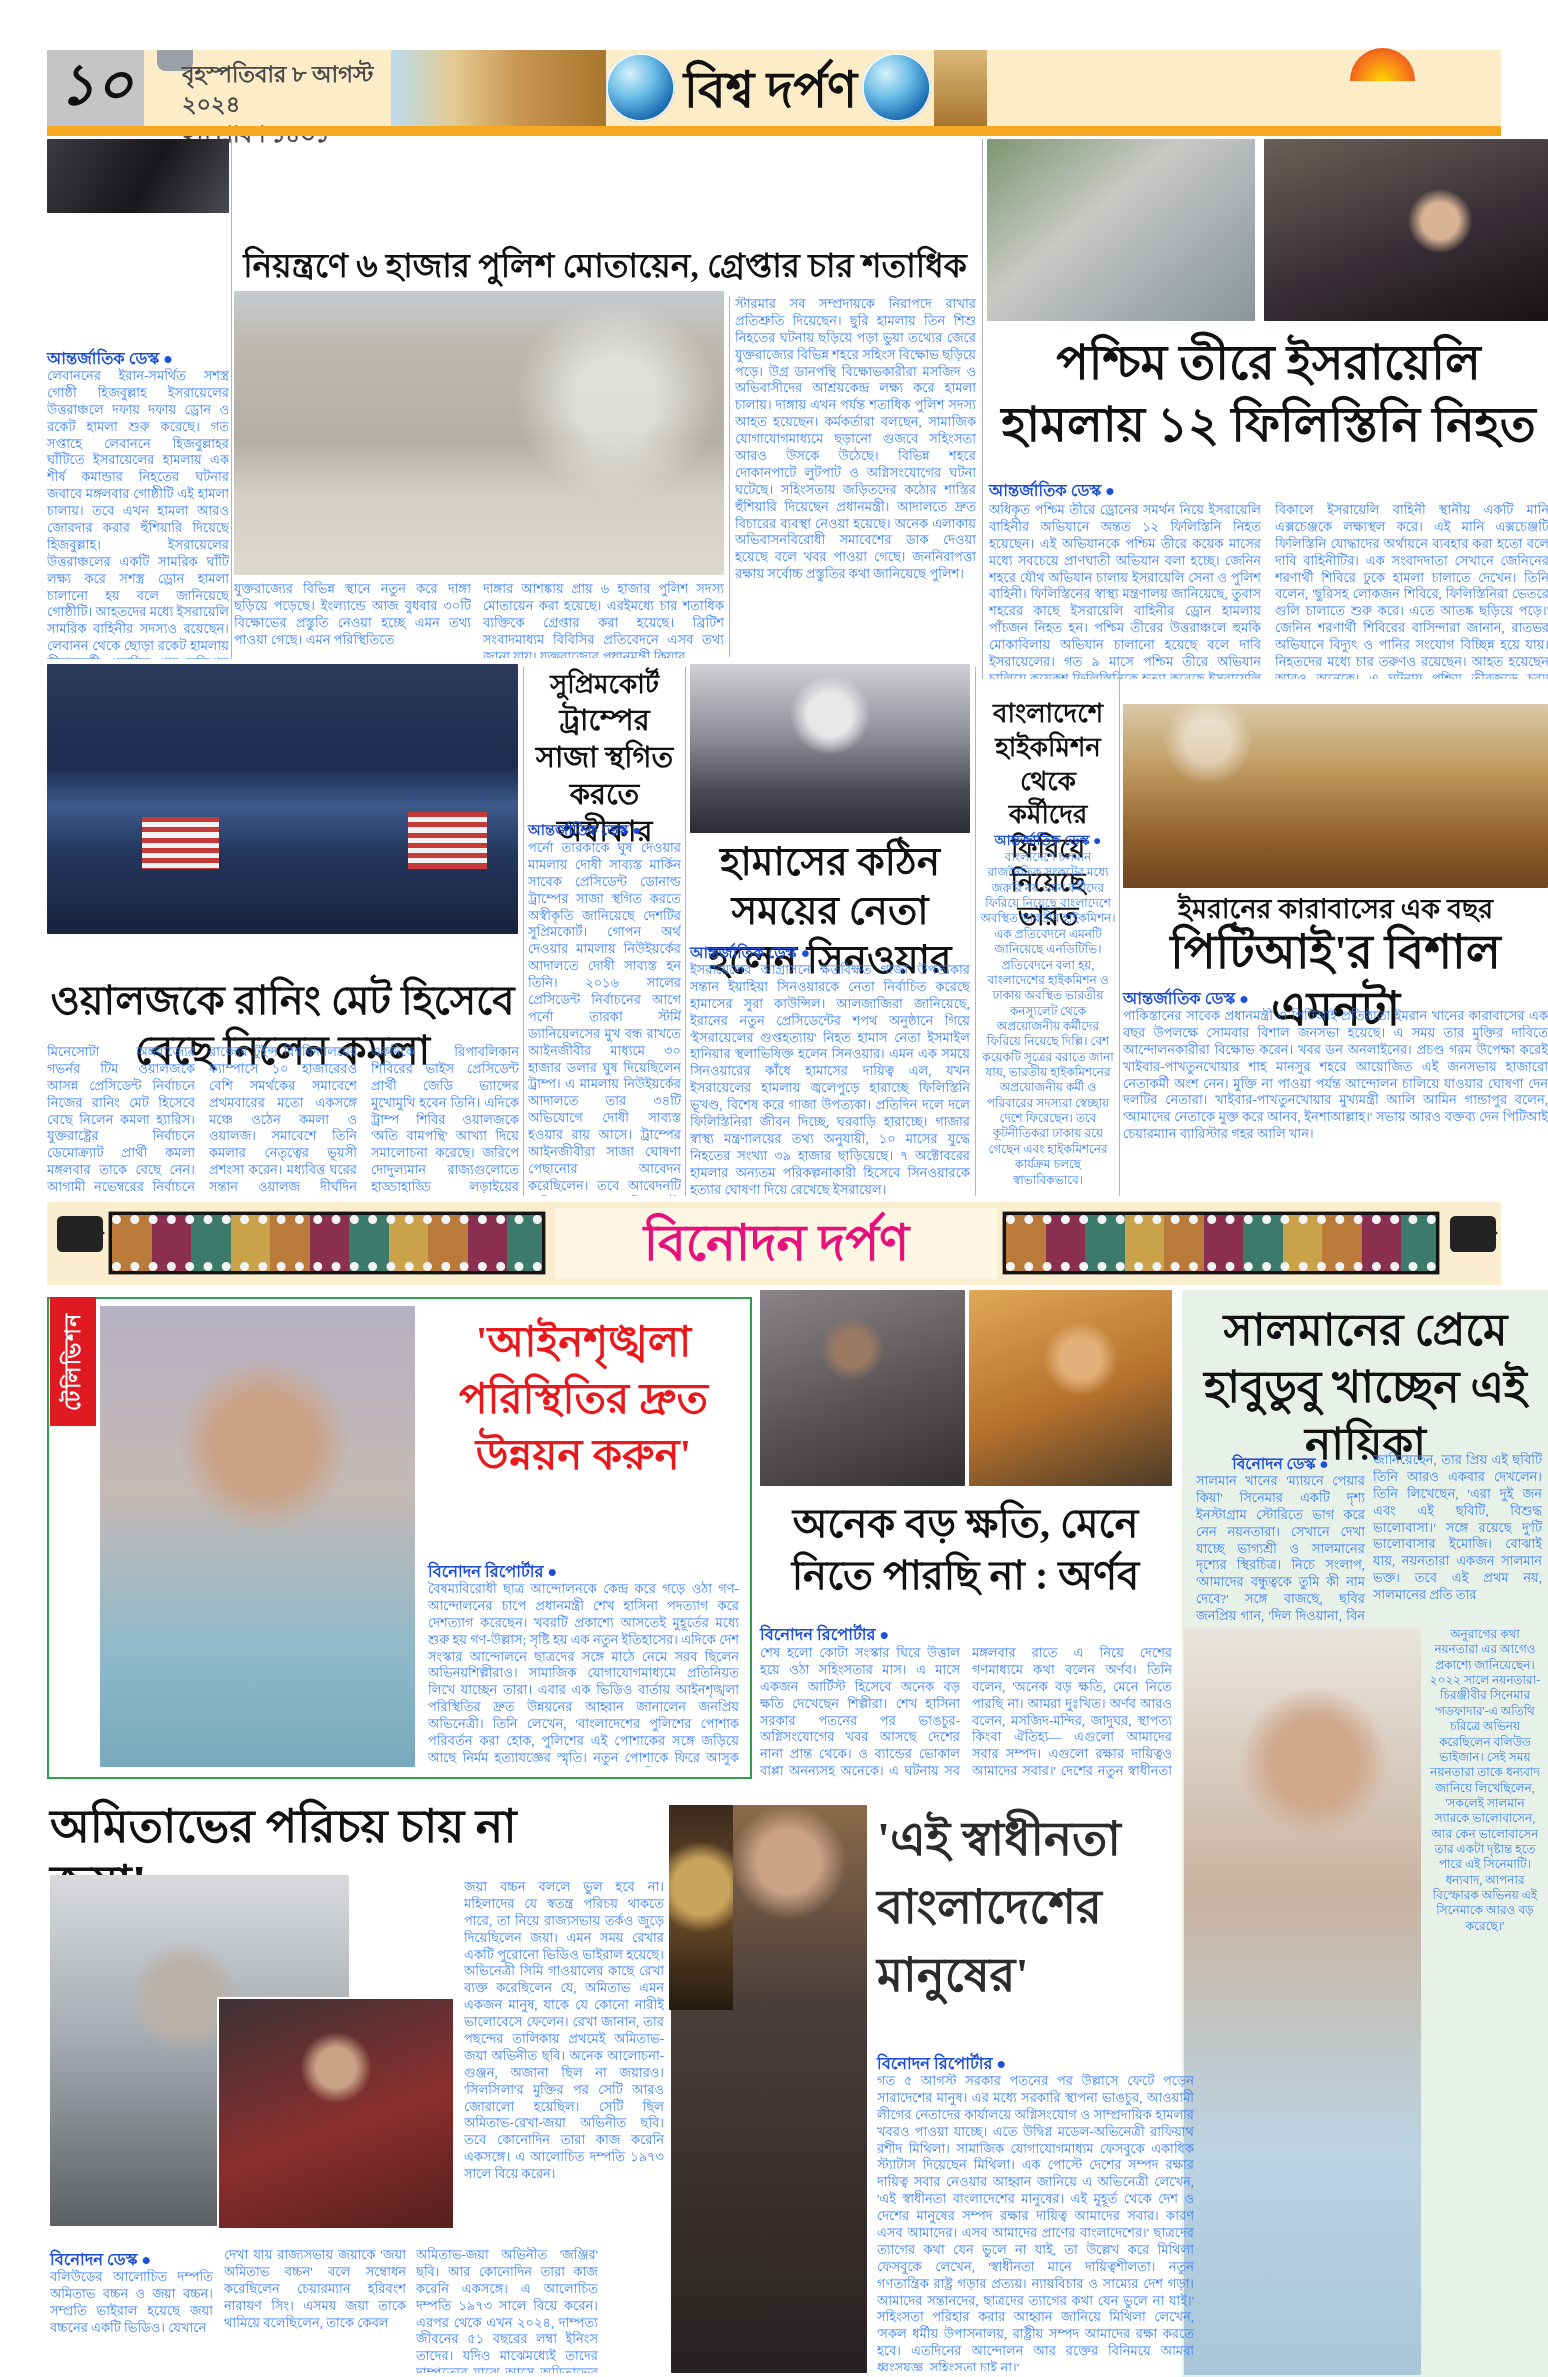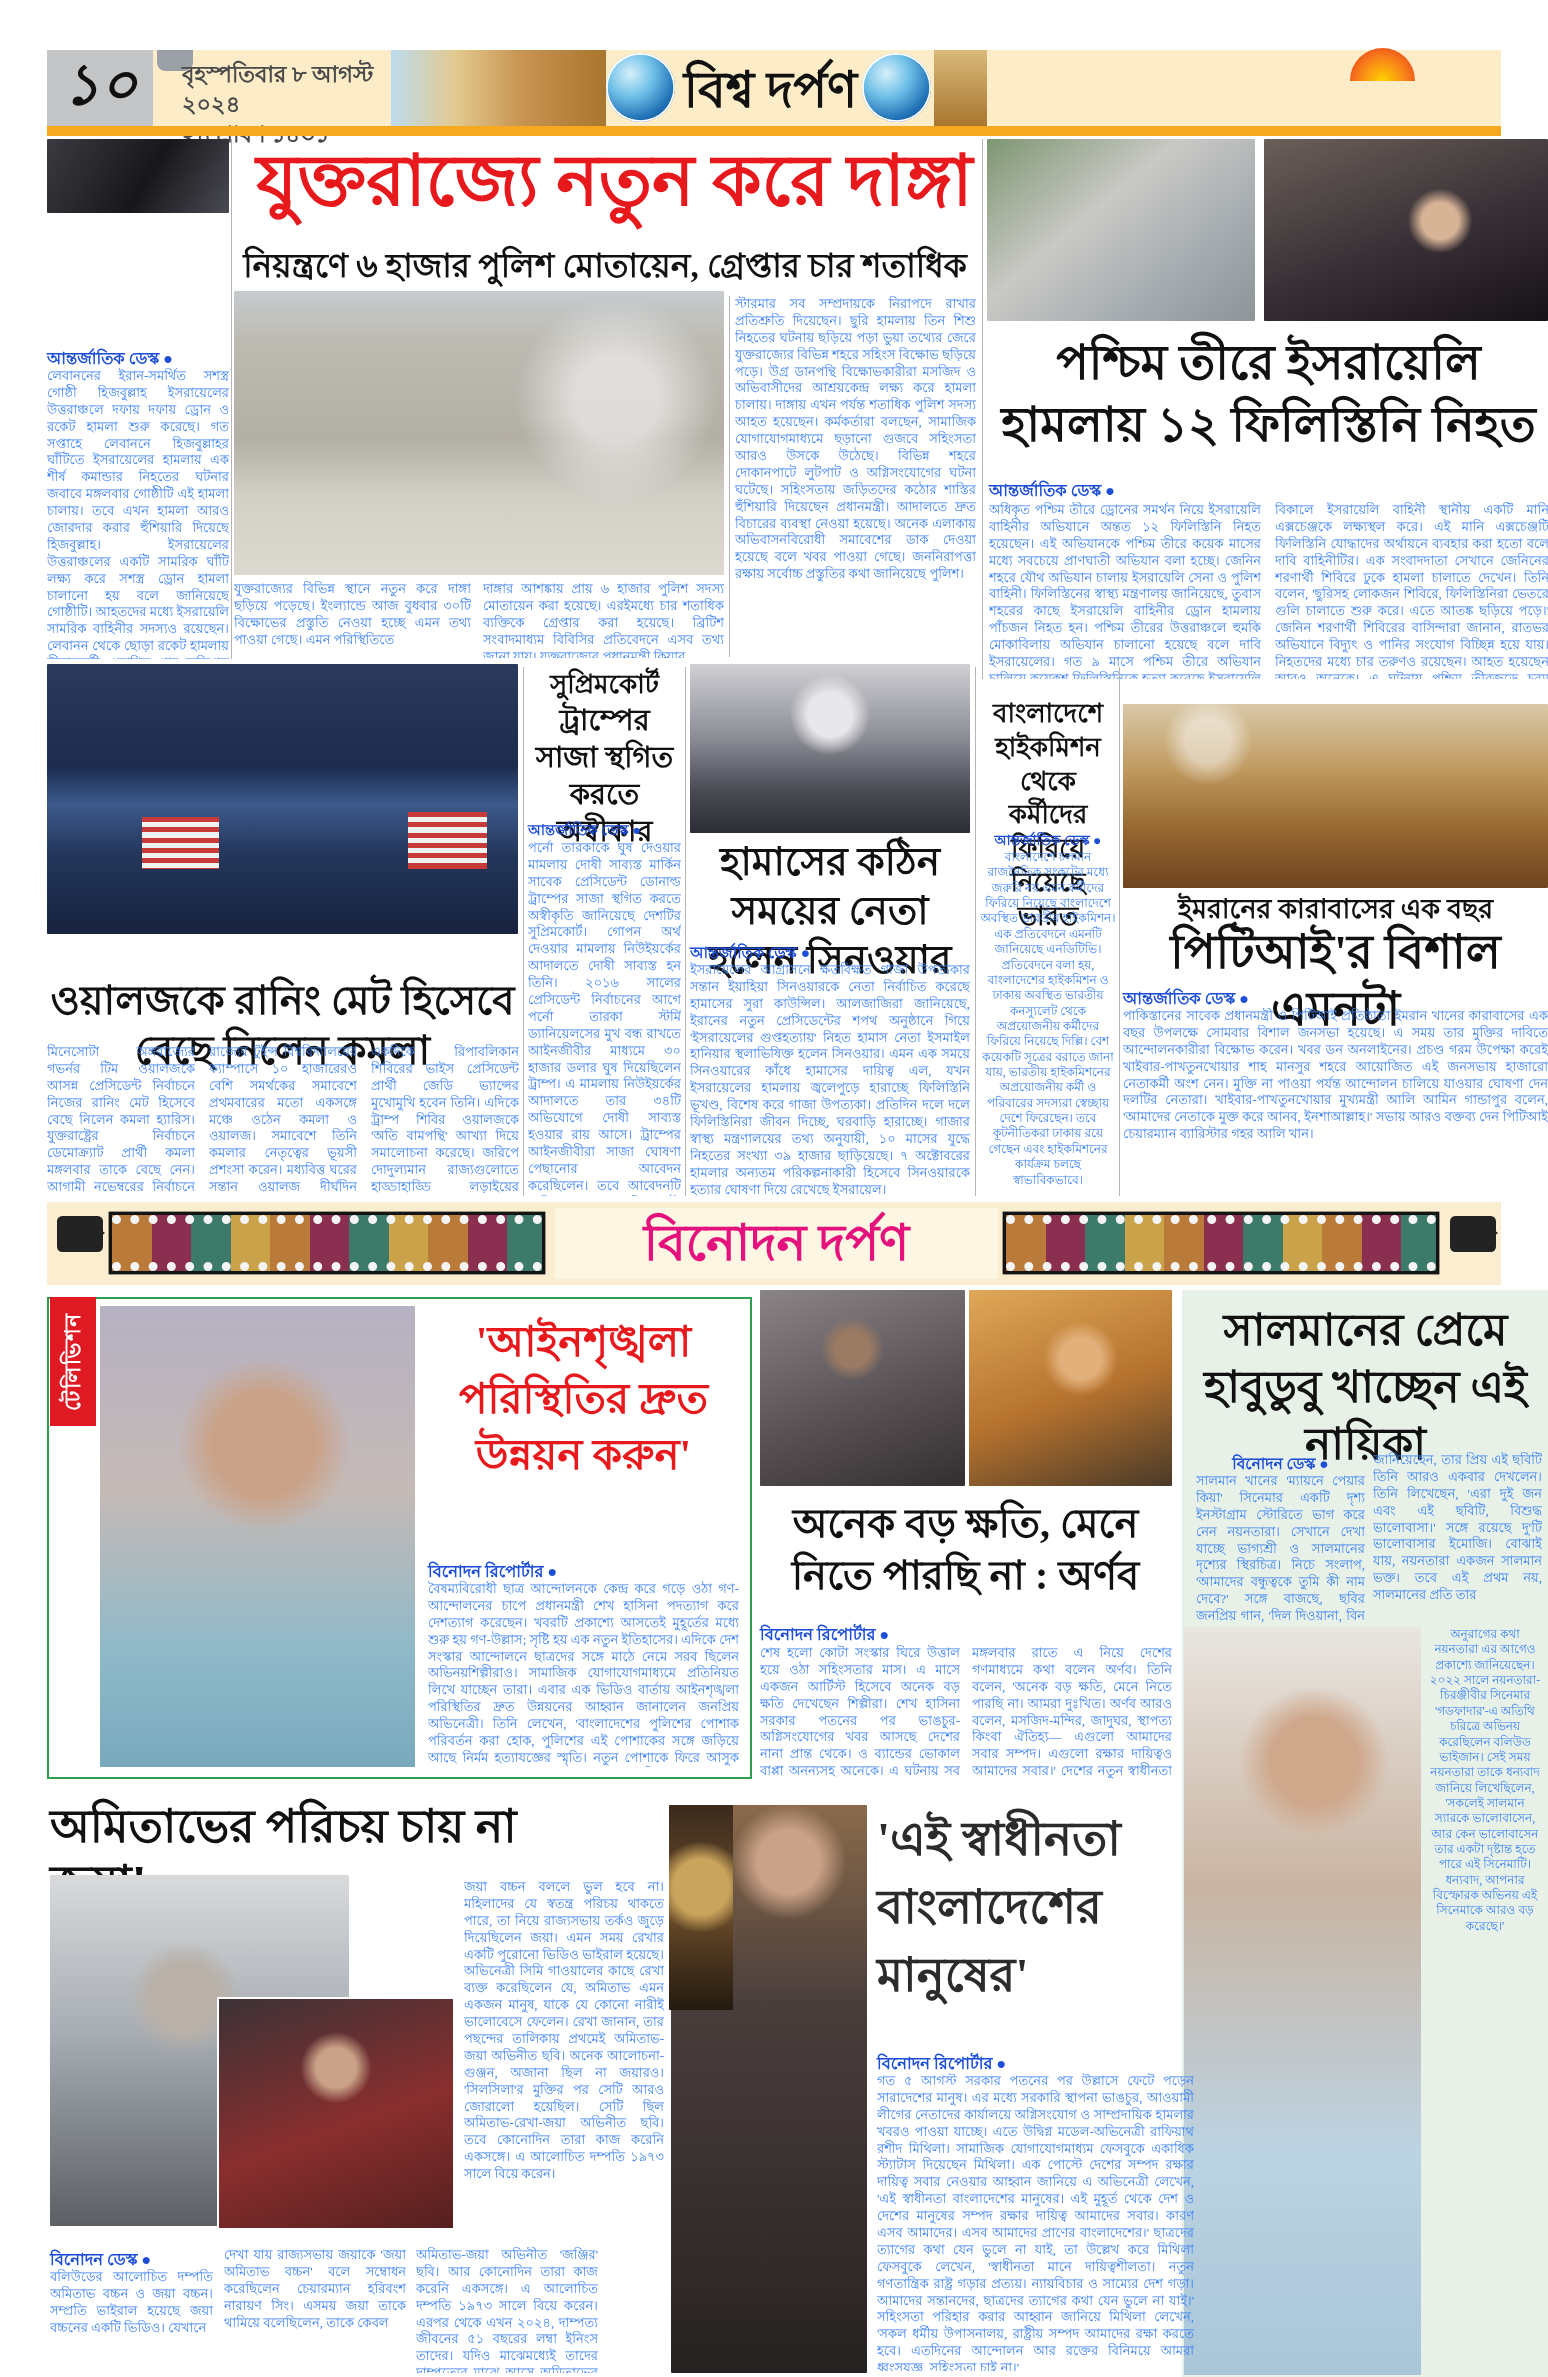--- a/index.html
+++ b/index.html
@@ -33,40 +33,39 @@
   .palegreen{background:#e7f1e8;}
   .red{color:#e8191c;}
   .pink{color:#e5127d;}
 </style>
 </head>
 <body>
 
 <div class="page">
 
   <div class="abs band" style="left:47px;top:50px;width:1454px;height:76px;"></div>
-  <div class="abs pagenum" style="left:47px;top:50px;width:106px;height:76px;">১০</div>
+  <div class="abs pagenum" style="left:47px;top:50px;width:97px;height:76px;">১০</div>
   <div class="abs" style="left:157px;top:50px;width:36px;height:20.6px;background:#9aa0a6;border-radius:0 0 8.6px 8.6px;"></div>
   <div class="abs" style="left:182px;top:60px;width:241px;font-size:22.4px;font-weight:bold;color:#4a4a4a;line-height:1.35;">
     <div>বৃহস্পতিবার ৮ আগস্ট ২০২৪</div>
     <div>২৪ শ্রাবণ ১৪৩১</div>
   </div>
   <div class="abs collage" style="left:391px;top:50px;width:215px;height:76px;"></div>
   <div class="abs globe" style="left:606px;top:53px;width:69px;height:69px;"></div>
   <div class="abs hl center" style="left:680px;top:60px;width:181px;font-size:50px;">বিশ্ব দর্পণ</div>
   <div class="abs globe" style="left:862px;top:53px;width:69px;height:69px;"></div>
   <div class="abs collage" style="left:934px;top:50px;width:53px;height:76px;background:linear-gradient(180deg,#d9b97a,#a9762f);"></div>
   <div class="abs suntip" style="left:1350px;top:48px;width:65px;height:33px;"></div>
   <div class="abs orange" style="left:47px;top:126px;width:1454px;height:10.3px;"></div>
 
   <div class="abs photo" style="left:47px;top:139px;width:182px;height:74px;background:linear-gradient(120deg,#3a3a40,#17171b 55%,#4a4a52);"></div>
   <div class="abs byline" style="left:47px;top:346px;width:182px;">আন্তর্জাতিক ডেস্ক ●</div>
   <div class="abs body-txt" style="left:47px;top:368px;width:182px;height:291px;">লেবাননের ইরান-সমর্থিত সশস্ত্র গোষ্ঠী হিজবুল্লাহ ইসরায়েলের উত্তরাঞ্চলে দফায় দফায় ড্রোন ও রকেট হামলা শুরু করেছে। গত সপ্তাহে লেবাননে হিজবুল্লাহর ঘাঁটিতে ইসরায়েলের হামলায় এক শীর্ষ কমান্ডার নিহতের ঘটনার জবাবে মঙ্গলবার গোষ্ঠীটি এই হামলা চালায়। তবে এখন হামলা আরও জোরদার করার হুঁশিয়ারি দিয়েছে হিজবুল্লাহ। ইসরায়েলের উত্তরাঞ্চলের একটি সামরিক ঘাঁটি লক্ষ্য করে সশস্ত্র ড্রোন হামলা চালানো হয় বলে জানিয়েছে গোষ্ঠীটি। আহতদের মধ্যে ইসরায়েলি সামরিক বাহিনীর সদস্যও রয়েছেন। লেবানন থেকে ছোড়া রকেট হামলায় সীমান্তবর্তী একাধিক গ্রাম ক্ষতিগ্রস্ত হয়েছে। ইসরায়েলি চিকিৎসা কর্মকর্তারা জানিয়েছেন, উত্তরাঞ্চলীয় দুটি শহরে হামলায় বেশ কয়েকজন আহত হয়েছেন। এ ঘটনায় অঞ্চলজুড়ে নতুন করে উত্তেজনা ছড়িয়ে পড়েছে। এদিকে লেবানন সীমান্তে বাড়তি সেনা মোতায়েন করেছে ইসরায়েল। এ অঞ্চলে সর্বাত্মক যুদ্ধের আশঙ্কা করা হচ্ছে।</div>
   <div class="abs vrule" style="left:231px;top:139px;height:520px;"></div>
 
-  <div class="abs hl red center" style="left:248px;top:141px;width:733px;font-size:71px;line-height:1.15;">যুক্তরাজ্যে নতুন করে দাঙ্গা</div>
   <div class="abs hl center" style="left:241px;top:246px;width:728px;font-size:33px;">নিয়ন্ত্রণে ৬ হাজার পুলিশ মোতায়েন, গ্রেপ্তার চার শতাধিক</div>
   <div class="abs photo" style="left:234px;top:291px;width:490px;height:284px;background:
       radial-gradient(circle at 78% 38%, rgba(255,255,255,.55) 0 10%, transparent 24%),
       linear-gradient(180deg,#c6cbce 0%,#bdbab2 18%,#b3afa5 52%,#d2cfc7 72%,#ddd9d1 100%);"></div>
   <div class="abs body-txt" style="left:234px;top:581px;width:237px;height:77px;">যুক্তরাজ্যের বিভিন্ন স্থানে নতুন করে দাঙ্গা ছড়িয়ে পড়েছে। ইংল্যান্ডে আজ বুধবার ৩০টি বিক্ষোভের প্রস্তুতি নেওয়া হচ্ছে এমন তথ্য পাওয়া গেছে। এমন পরিস্থিতিতে</div>
   <div class="abs body-txt" style="left:483px;top:581px;width:241px;height:77px;">দাঙ্গার আশঙ্কায় প্রায় ৬ হাজার পুলিশ সদস্য মোতায়েন করা হয়েছে। এরইমধ্যে চার শতাধিক ব্যক্তিকে গ্রেপ্তার করা হয়েছে। ব্রিটিশ সংবাদমাধ্যম বিবিসির প্রতিবেদনে এসব তথ্য জানা যায়। যুক্তরাজ্যের প্রধানমন্ত্রী কিয়ার</div>
   <div class="abs vrule" style="left:729px;top:296px;height:361px;"></div>
   <div class="abs body-txt" style="left:735px;top:296px;width:241px;height:361px;">স্টারমার সব সম্প্রদায়কে নিরাপদে রাখার প্রতিশ্রুতি দিয়েছেন। ছুরি হামলায় তিন শিশু নিহতের ঘটনায় ছড়িয়ে পড়া ভুয়া তথ্যের জেরে যুক্তরাজ্যের বিভিন্ন শহরে সহিংস বিক্ষোভ ছড়িয়ে পড়ে। উগ্র ডানপন্থি বিক্ষোভকারীরা মসজিদ ও অভিবাসীদের আশ্রয়কেন্দ্র লক্ষ্য করে হামলা চালায়। দাঙ্গায় এখন পর্যন্ত শতাধিক পুলিশ সদস্য আহত হয়েছেন। কর্মকর্তারা বলছেন, সামাজিক যোগাযোগমাধ্যমে ছড়ানো গুজবে সহিংসতা আরও উসকে উঠেছে। বিভিন্ন শহরে দোকানপাটে লুটপাট ও অগ্নিসংযোগের ঘটনা ঘটেছে। সহিংসতায় জড়িতদের কঠোর শাস্তির হুঁশিয়ারি দিয়েছেন প্রধানমন্ত্রী। আদালতে দ্রুত বিচারের ব্যবস্থা নেওয়া হয়েছে। অনেক এলাকায় অভিবাসনবিরোধী সমাবেশের ডাক দেওয়া হয়েছে বলে খবর পাওয়া গেছে। জননিরাপত্তা রক্ষায় সর্বোচ্চ প্রস্তুতির কথা জানিয়েছে পুলিশ।</div>
   <div class="abs vrule" style="left:982px;top:139px;height:540px;"></div>
 

